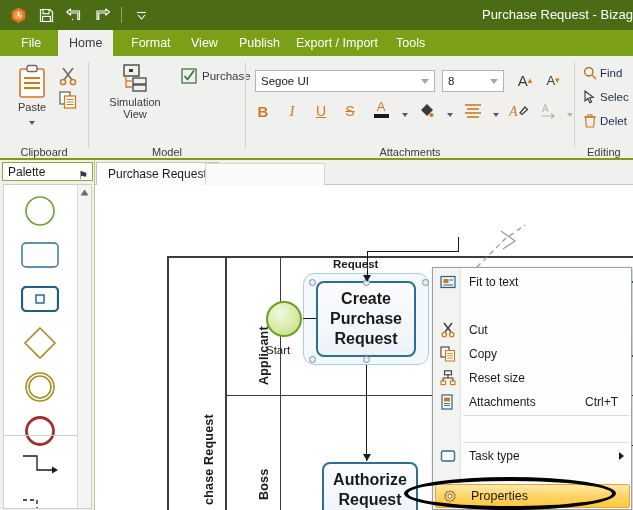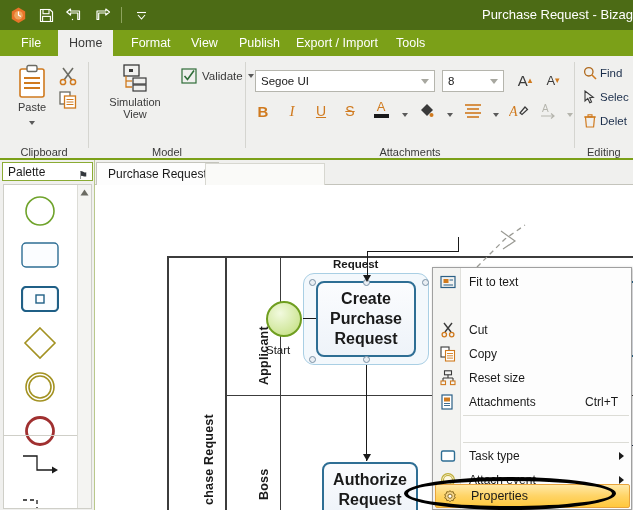--- a/index.html
+++ b/index.html
@@ -293,21 +293,21 @@
         <rect x="16" y="21" width="13" height="6" fill="none" stroke="#3a3a3a" stroke-width="1.2"></rect>
       </svg>
       <div>Simulation</div>
       <div>View</div>
     </div>
     <div class="small-btn" style="left:92px; top:12px; display:flex; align-items:center; gap:5px;">
       <svg width="16" height="16" viewBox="0 0 16 16">
         <rect x="1" y="1" width="14" height="14" fill="none" stroke="#2f6d38" stroke-width="1.2"></rect>
         <path d="M3.5 8 L6.5 11.5 L13 2.5" fill="none" stroke="#2f6d38" stroke-width="1.6"></path>
       </svg>
-      <span style="font-size:11.5px; color:#3a3a3a;">Validate</span>
+      <span style="font-size:11.5px; color:#3a3a3a;">Purchase</span>
       <span class="caret"></span>
     </div>
     <div class="rgroup-label">Model</div>
   </div>
   <div class="rgroup-sep" style="left:245px;"></div>
 
   <div class="rgroup" style="left:246px; width:328px;">
     <div class="combo" style="left:9px; top:14px; width:180px; height:22px;">
       <span>Segoe UI</span>
       <span class="cb-arrow"></span>
@@ -605,30 +605,20 @@
   <div class="ctx-item" style="top:176px;">
     <span class="ctx-ico">
       <svg width="16" height="16" viewBox="0 0 16 16">
         <rect x="1.5" y="3" width="13" height="10" rx="1.5" fill="#ffffff" stroke="#2e6e94" stroke-width="1.4"></rect>
       </svg>
     </span>
     <span class="ctx-lbl">Task type</span>
     <span class="ctx-sub"></span>
   </div>
 
-  <div class="ctx-item" style="top:200px;">
-    <span class="ctx-ico">
-      <svg width="16" height="16" viewBox="0 0 16 16">
-        <circle cx="8" cy="8" r="6.4" fill="#fdf8e2" stroke="#bfae3a" stroke-width="1.3"></circle>
-        <circle cx="8" cy="8" r="4.5" fill="none" stroke="#bfae3a" stroke-width="1.1"></circle>
-      </svg>
-    </span>
-    <span class="ctx-lbl">Attach event</span>
-    <span class="ctx-sub"></span>
-  </div>
   <div class="ctx-sep" style="top:225px;"></div>
 
   <div class="ctx-item sel" style="top:215px; left:2px; width:195px; height:24px; top:216px;">
     <span class="ctx-ico">
       <svg width="16" height="16" viewBox="0 0 16 16">
         <path d="M8 1.6 L9.3 3.0 L11.2 2.7 L11.6 4.6 L13.3 5.5 L12.4 7.2 L13.3 8.9 L11.6 9.8 L11.2 11.7 L9.3 11.4 L8 12.8 L6.7 11.4 L4.8 11.7 L4.4 9.8 L2.7 8.9 L3.6 7.2 L2.7 5.5 L4.4 4.6 L4.8 2.7 L6.7 3.0 Z" fill="#f5d487" stroke="#8a6b1e" stroke-width="1"></path>
         <circle cx="8" cy="7.2" r="2.1" fill="#ffffff" stroke="#8a6b1e" stroke-width="1"></circle>
       </svg>
     </span>
     <span class="ctx-lbl" style="font-size:12.5px;">Properties</span>

